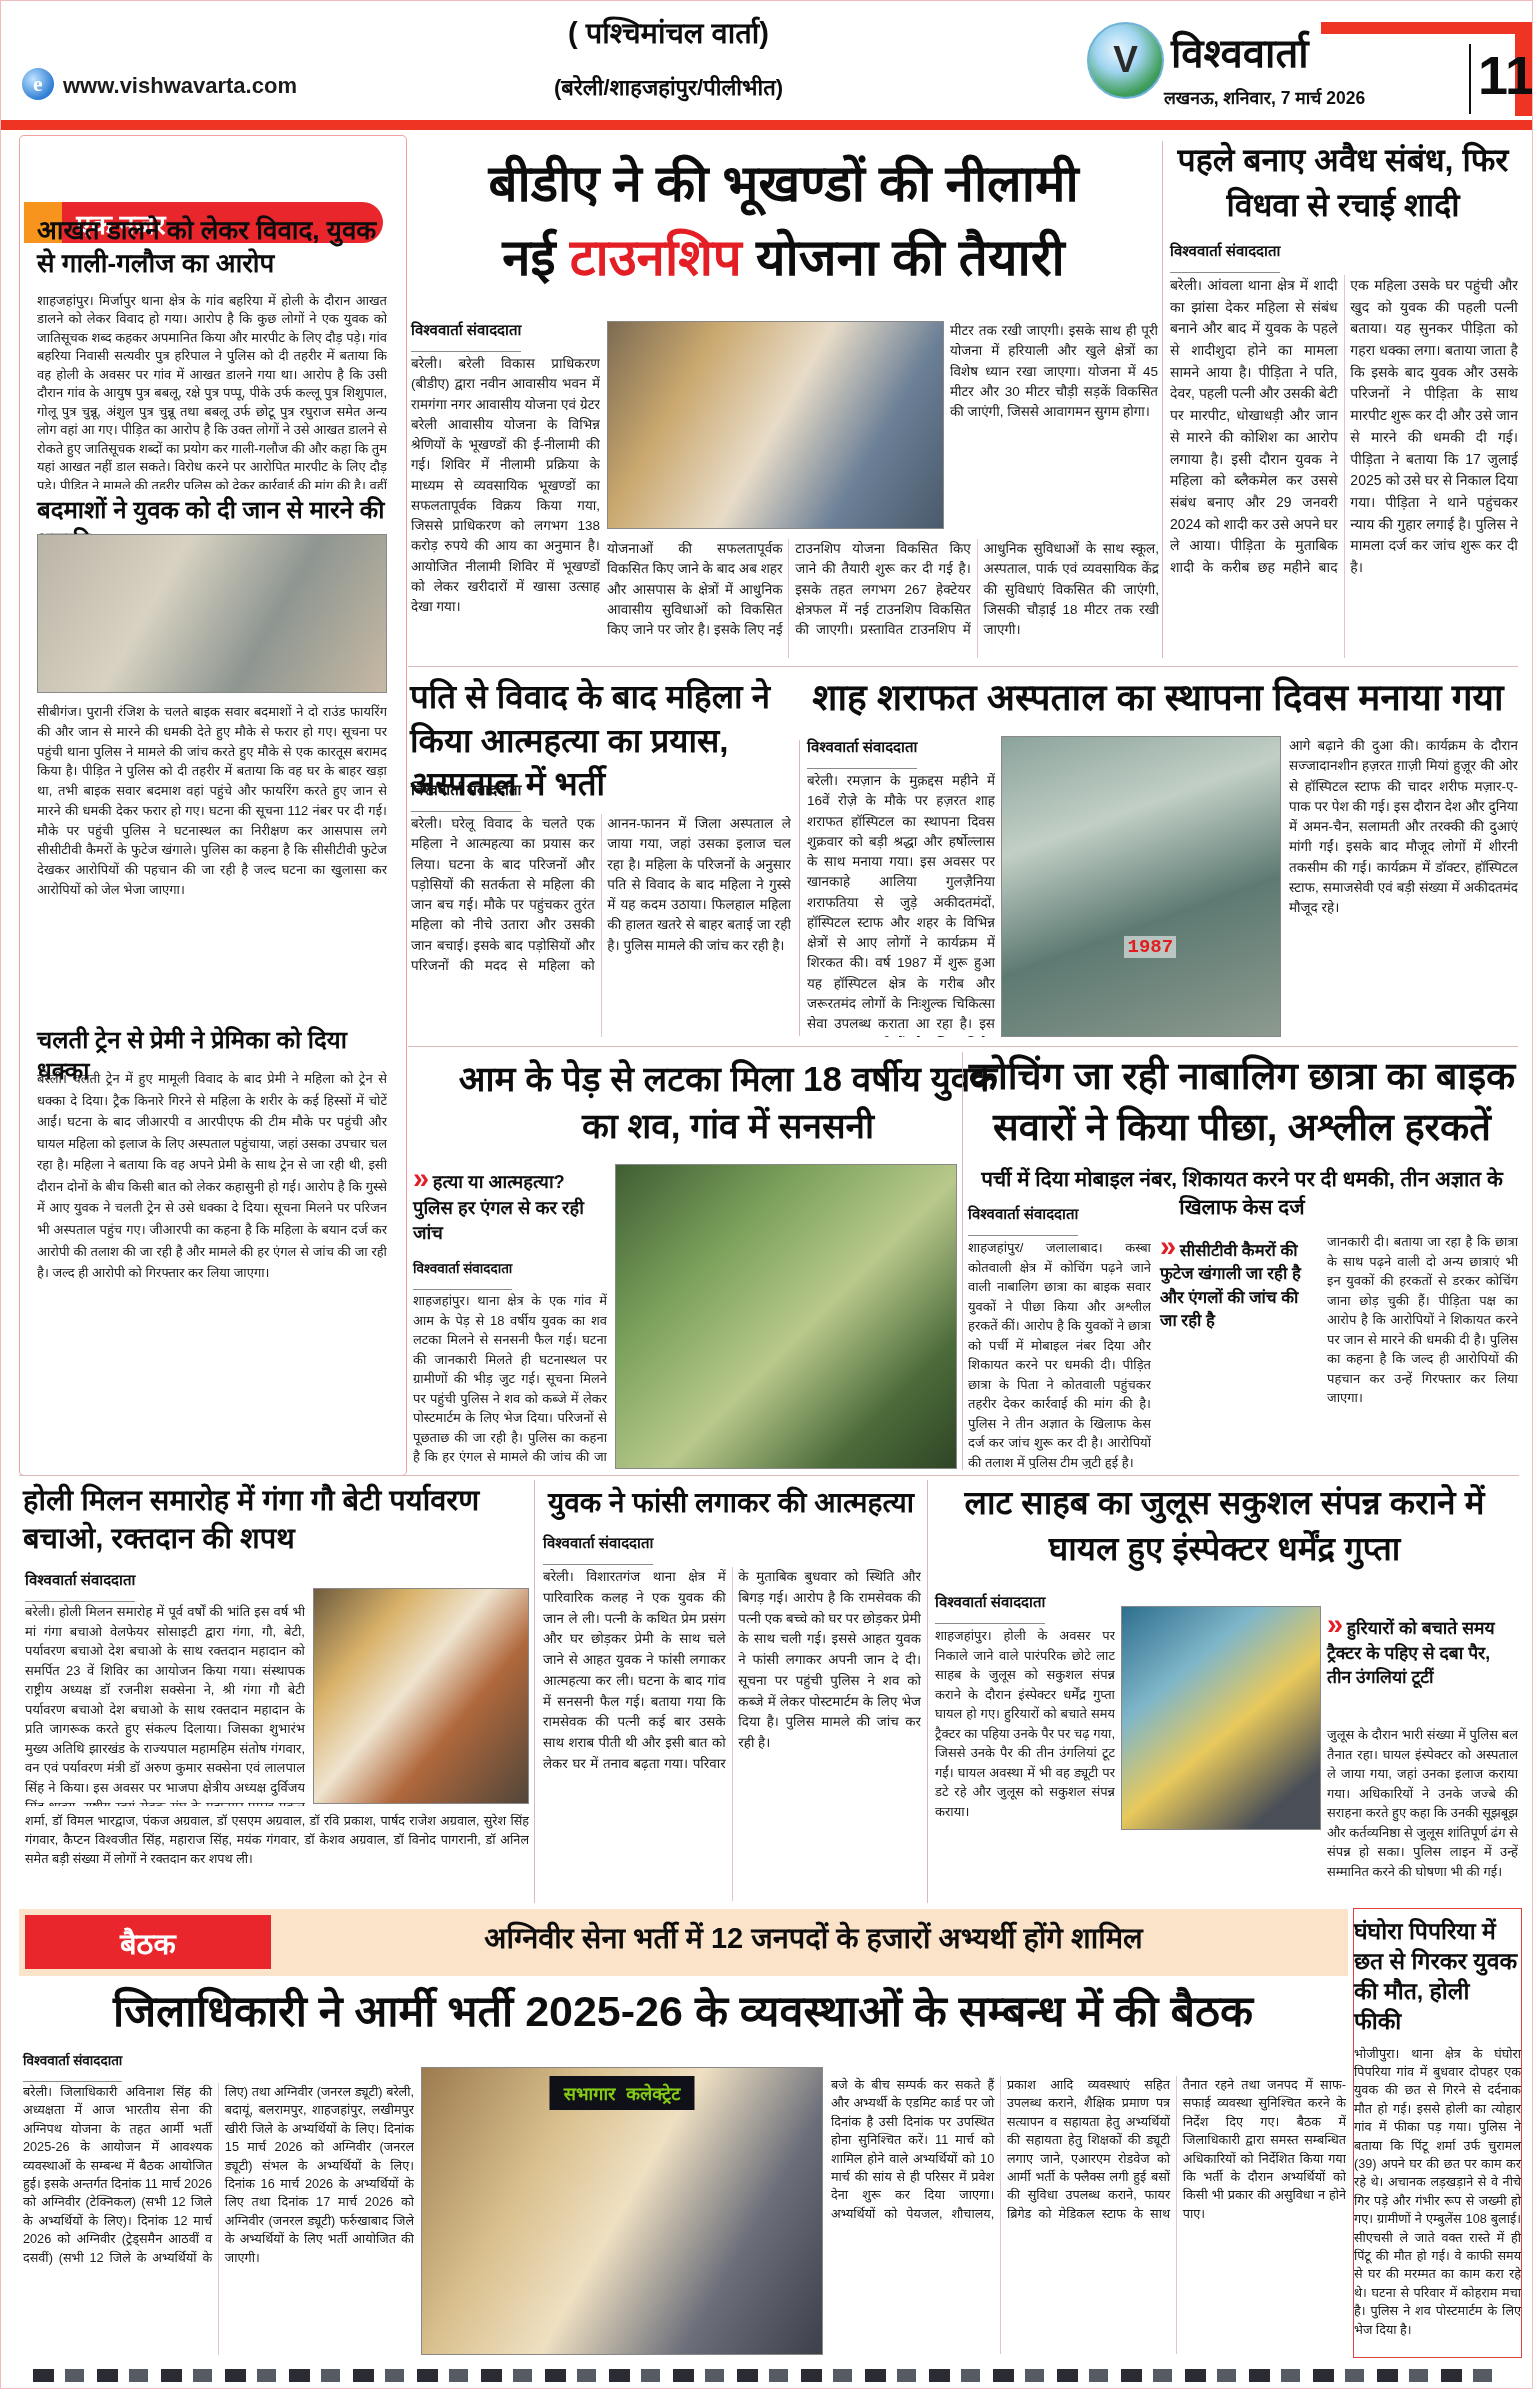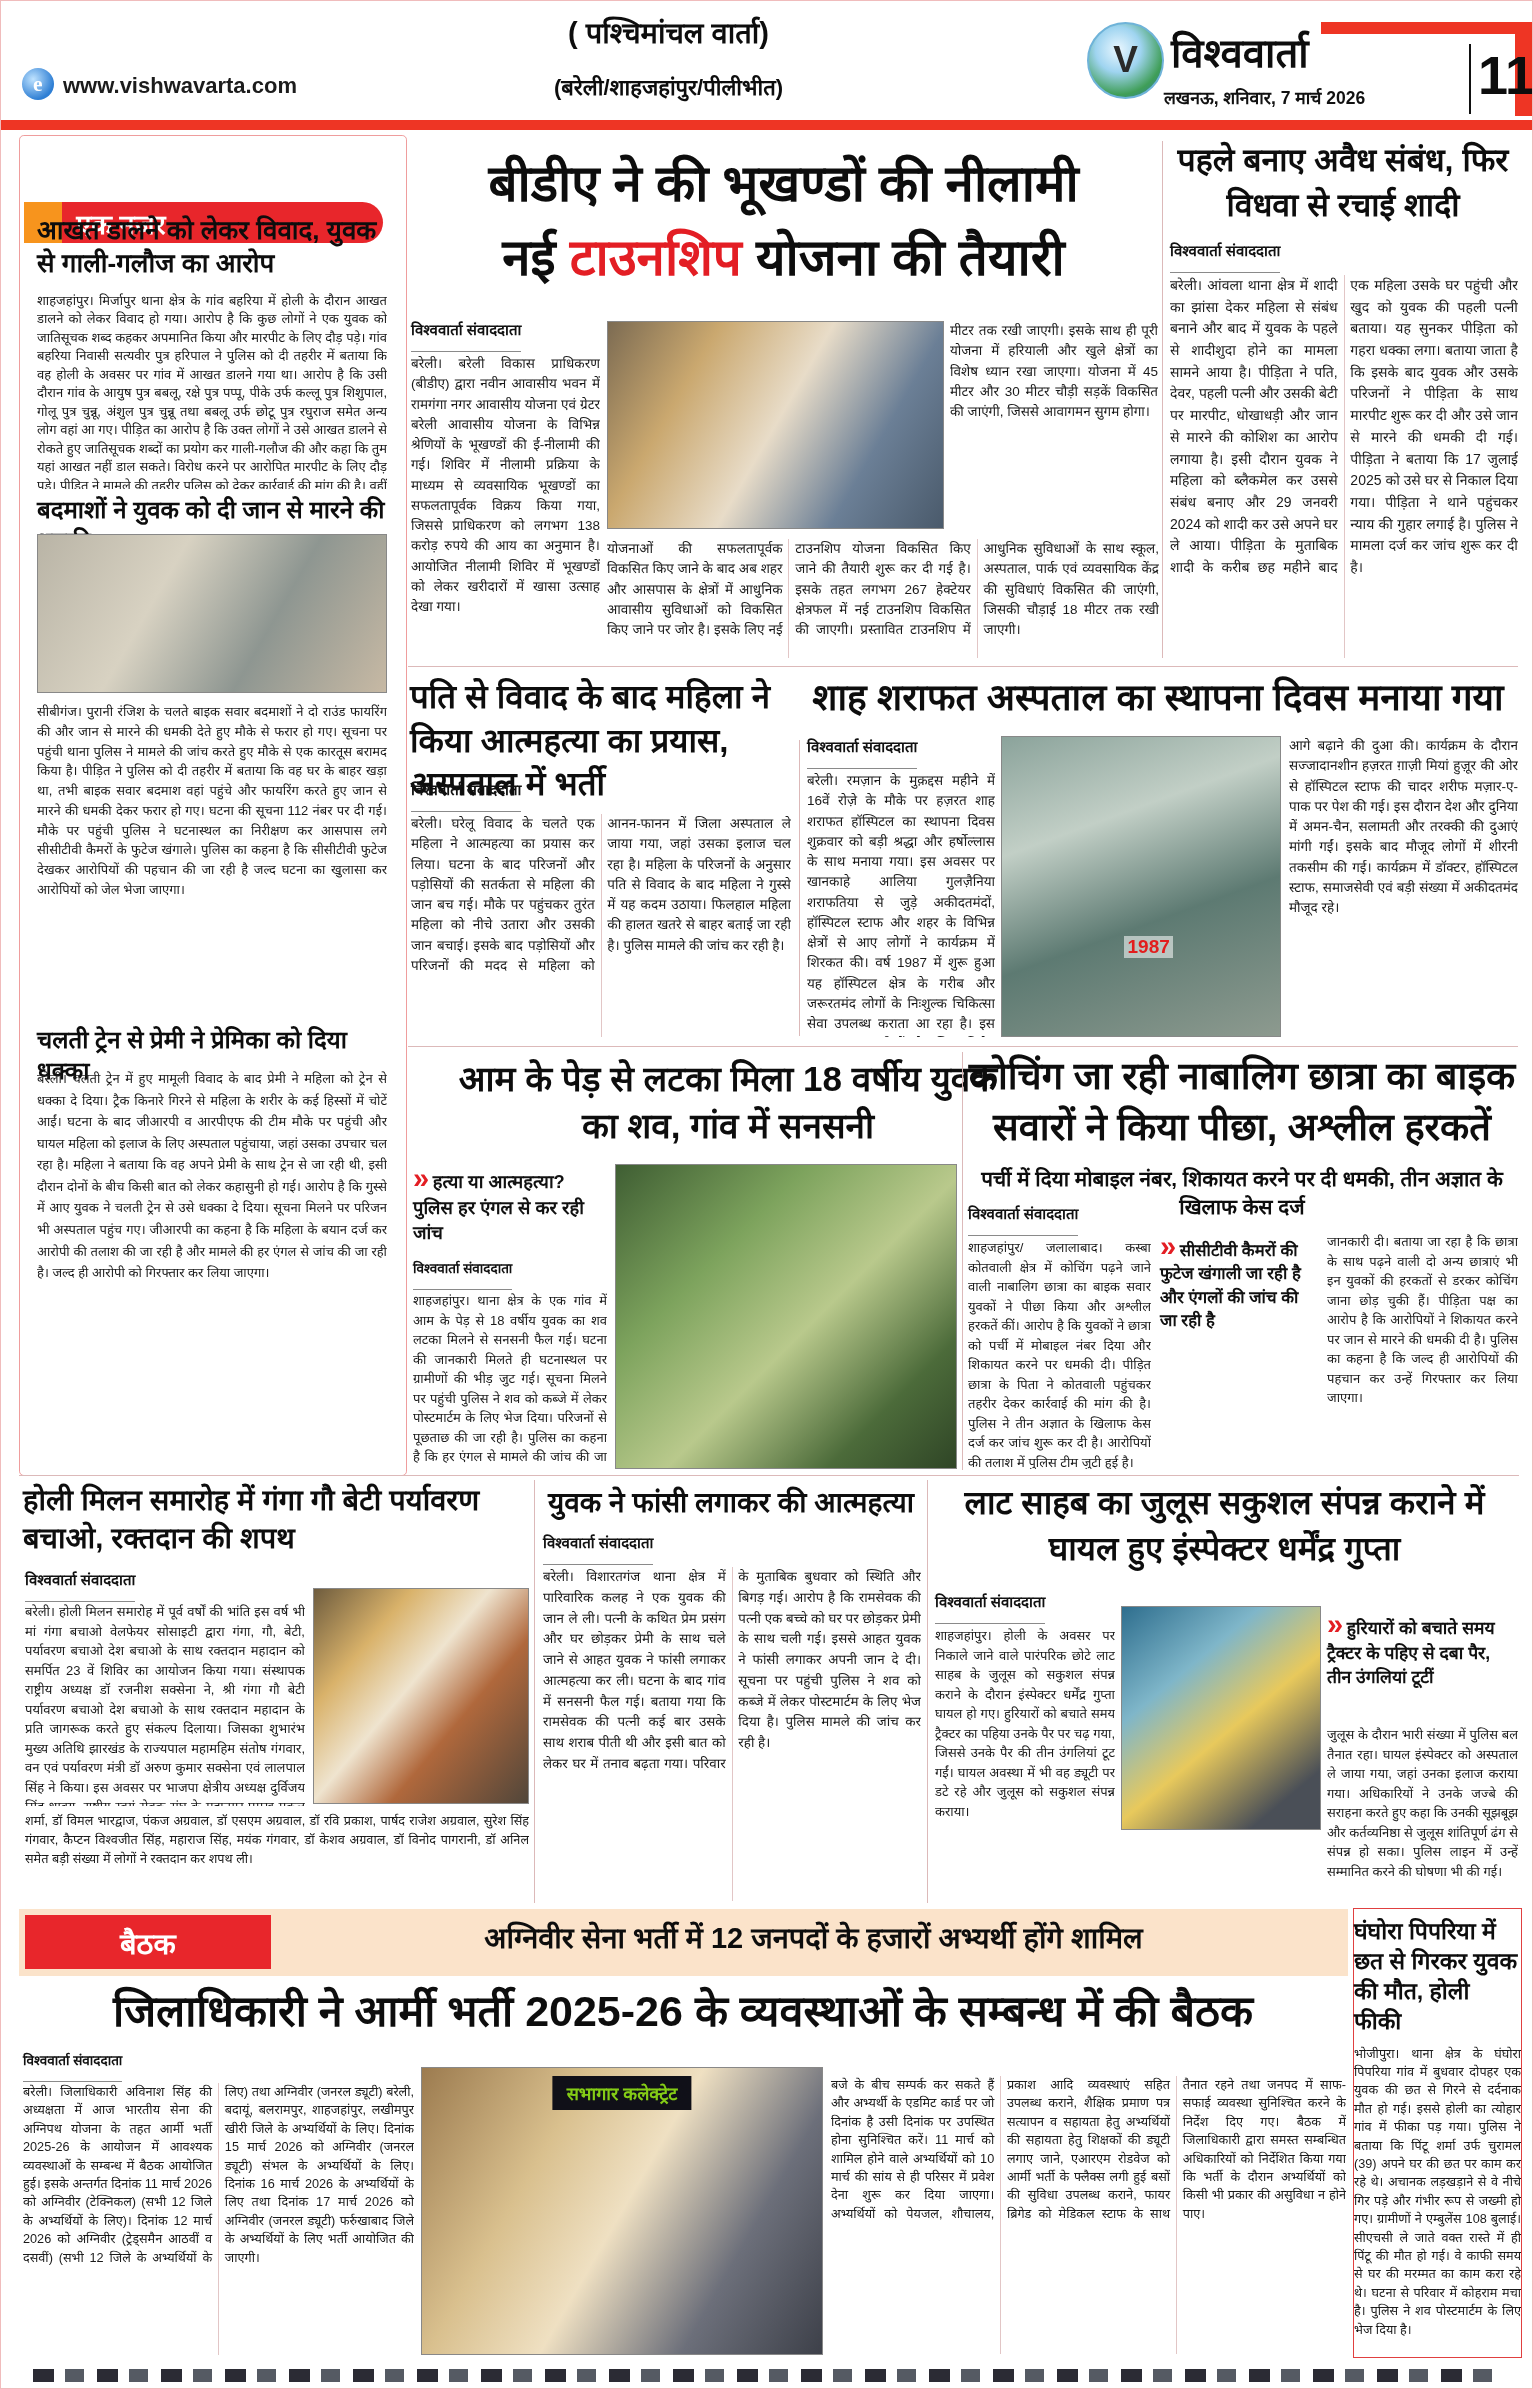--- a/index.html
+++ b/index.html
@@ -9,21 +9,21 @@
     border:1.6px solid #f0bcbc; box-sizing:border-box;
     font-family:"Liberation Sans","DejaVu Sans",sans-serif; color:#111;
   }
   .abs{position:absolute;}
   .hl{font-weight:800; color:#0d0d0d; line-height:1.28;}
   .center{text-align:center;}
   .body-txt{font-size:13.5px; line-height:1.5; text-align:justify; color:#1a1a1a;}
   .byline{font-weight:bold; font-size:15px; color:#111; border-bottom:1.6px solid #8a8a8a; padding-bottom:12px; display:inline-block;}
   .cols2{column-count:2; column-gap:12.7px; column-rule:0.8px solid #e2c6c6;}
   .cols3{column-count:3; column-gap:12.7px; column-rule:0.8px solid #e2c6c6;}
-  .photo{background:linear-gradient(135deg,#9aa4a8 0%,#c9c4b2 45%,#77807f 100%); border:0.8px solid #888; box-sizing:border-box;}
+  .photo{background:linear-gradient(135deg,#9aa4a8 0%,#c9c4b2 45%,#77807f 100%); border:0.8px solid #888; box-sizing:border-box;font-family:Liberation Mono, monospace;}
   .vrule{width:0.8px; background:#dcb9b9;}
   .hrule{height:0.8px; background:#dcb9b9;}
   .quote-mark{color:#e31e24; font-weight:800; font-size:29px; line-height:1;}
   .standfirst{font-weight:bold; font-size:18.3px; line-height:1.4; color:#111;}
   .red-rule{background:#ee3524;}
   .subhl{font-weight:800; color:#0d0d0d;}
 </style>
 </head>
 <body>
 

